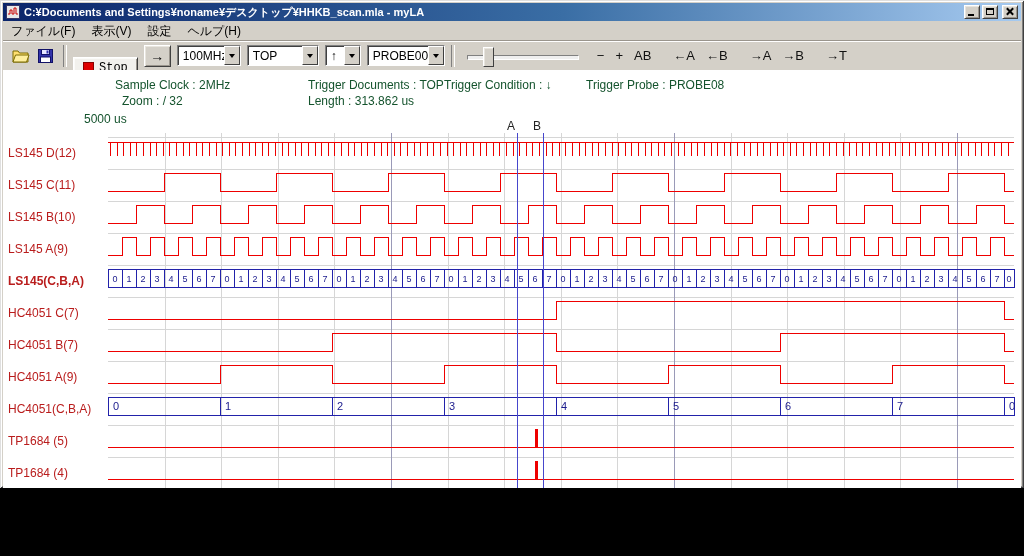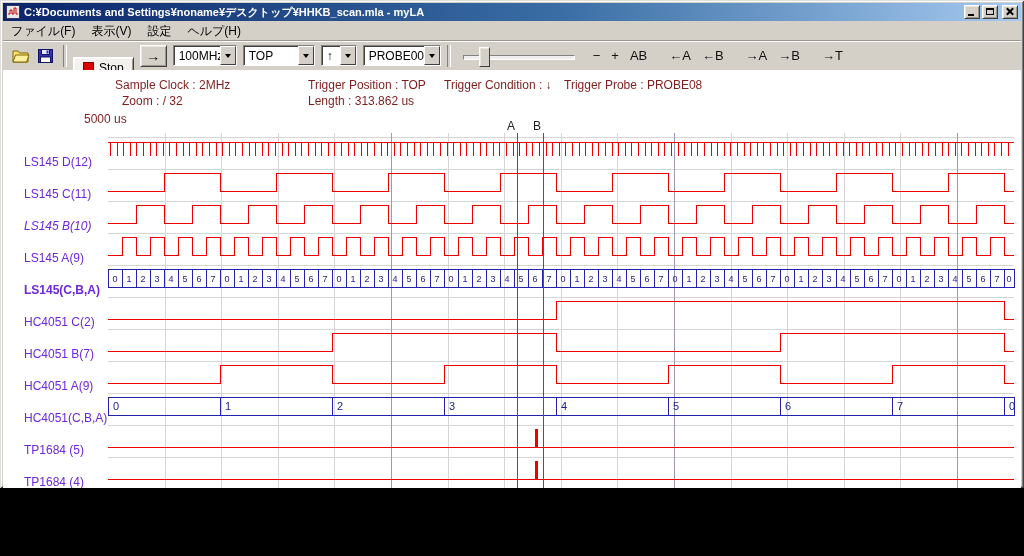--- a/index.html
+++ b/index.html
@@ -22,21 +22,21 @@
   .glyph-close::before{transform:rotate(45deg);}
   .glyph-close::after{transform:rotate(-45deg);}
   
   .menubar{position:absolute;left:3px;top:22px;width:1018px;height:18px;display:flex;align-items:center;font-size:12px;}
   .menu-item{padding:2px 8px;white-space:nowrap;}
   
   .toolbar{position:absolute;left:3px;top:40px;width:1018px;height:30px;display:flex;align-items:center;padding-left:6px;box-sizing:border-box;
     border-top:1px solid #9a958d;box-shadow:inset 0 1px 0 #ffffff;font-size:12px;}
   .tbtn{background:transparent;border:none;width:24px;height:23px;display:flex;align-items:center;justify-content:center;padding:0;}
   .tsep{width:2px;height:22px;border-left:1px solid #808080;border-right:1px solid #fff;margin:0 6px;}
-  .stop-btn{display:flex;align-items:center;gap:5px;height:22px;padding:0 9px;background:#f2f1ed;font-size:12px;font-family:Liberation Sans, sans-serif;
+  .stop-btn{display:flex;align-items:center;gap:5px;height:22px;padding:0 9px;background:#f2f1ed;font-size:12px;font-family:Liberation Mono, monospace;
     border:1px solid;border-color:#fff #404040 #404040 #fff;box-shadow:inset 1px 1px 0 #fbfbf9, inset -1px -1px 0 #9a958d;margin-top:24px;}
   .stop-square{width:9px;height:9px;background:#dd0000;border:1px solid #880000;}
   .run-btn{width:27px;height:22px;margin-left:6px;background:#d4d0c8;font-size:14px;font-weight:bold;font-family:inherit;padding:0;
     border:1px solid;border-color:#fff #404040 #404040 #fff;box-shadow:inset 1px 1px 0 #e8e5de, inset -1px -1px 0 #9a958d;}
   .combo{display:flex;height:21px;background:#fff;margin-left:6px;box-sizing:border-box;
     border:1px solid;border-color:#808080 #fff #fff #808080;box-shadow:inset 1px 1px 0 #404040;}
   .combo-text{flex:1;font-size:12px;padding:3px 2px 0 5px;white-space:nowrap;overflow:hidden;}
   .combo-arrow{width:16px;background:#d4d0c8;display:flex;align-items:center;justify-content:center;
     border:1px solid;border-color:#fff #404040 #404040 #fff;box-sizing:border-box;}
   .tri-down{width:0;height:0;border-left:3px solid transparent;border-right:3px solid transparent;border-top:4px solid #000;}
@@ -44,23 +44,23 @@
   .tri-right{width:0;height:0;border-top:4px solid transparent;border-bottom:4px solid transparent;border-left:4px solid #000;}
   .slider{position:relative;width:112px;height:22px;margin-left:6px;}
   .slider-track{position:absolute;left:0;right:0;top:10px;height:3px;background:#efefef;
     border:1px solid;border-color:#808080 #fff #fff #808080;}
   .slider-thumb{position:absolute;left:16px;top:2px;width:9px;height:18px;background:#d4d0c8;
     border:1px solid;border-color:#fff #404040 #404040 #fff;box-shadow:inset 1px 1px 0 #e8e5de;}
   .flat{background:transparent;border:none;font-size:13px;color:#111;padding:1px 4px;margin-left:3px;font-family:inherit;white-space:nowrap;}
   .flat.grp{margin-left:14px;}
   
   .content{position:absolute;left:3px;top:70px;width:1018px;height:466px;background:#fff;}
-  .info{position:absolute;font-size:12px;color:#7f1d1d;white-space:nowrap;}
+  .info{position:absolute;font-size:12px;color:#14532d;white-space:nowrap;}
   #labels{position:absolute;inset:0;pointer-events:none;}
-  .ch-label{position:absolute;left:24px;font-size:12px;color:#6d28d9;white-space:nowrap;margin-top:9px;}
+  .ch-label{position:absolute;left:8px;font-size:12px;color:#b91c1c;white-space:nowrap;}
   #wave-svg{position:absolute;left:0;top:0;width:1024px;height:556px;pointer-events:none;}
   #wave-svg text{font-family:"Liberation Sans","DejaVu Sans",sans-serif;}
   
   .hscroll{position:absolute;left:3px;top:518px;width:845px;height:16px;display:flex;}
   .sbtn{width:16px;height:16px;background:#d4d0c8;display:flex;align-items:center;justify-content:center;
     border:1px solid;border-color:#fff #404040 #404040 #fff;box-shadow:inset 1px 1px 0 #e8e5de, inset -1px -1px 0 #9a958d;box-sizing:border-box;}
   .strack{position:relative;flex:1;background:#f1efe9;}
   .sthumb{position:absolute;right:0;top:0;width:232px;height:16px;background:#d4d0c8;box-sizing:border-box;
     border:1px solid;border-color:#fff #404040 #404040 #fff;box-shadow:inset 1px 1px 0 #e8e5de, inset -1px -1px 0 #9a958d;}
   
@@ -159,34 +159,34 @@
     <button class="flat grp">←A</button>
     <button class="flat">←B</button>
     <button class="flat grp">→A</button>
     <button class="flat">→B</button>
     <button class="flat grp">→T</button>
   </div>
 
   <div class="content"></div>
 
   <span class="info" style="left:115px;top:78px">Sample Clock : 2MHz</span>
-  <span class="info" style="left:308px;top:78px">Trigger Position : TOP</span>
+  <span class="info" style="left:308px;top:78px">Trigger Documents : TOP</span>
   <span class="info" style="left:444px;top:78px">Trigger Condition : ↓</span>
-  <span class="info" style="left:564px;top:78px">Trigger Probe : PROBE08</span>
+  <span class="info" style="left:586px;top:78px">Trigger Probe : PROBE08</span>
   <span class="info" style="left:122px;top:94px">Zoom : / 32</span>
   <span class="info" style="left:308px;top:94px">Length : 313.862 us</span>
   <span class="info" style="left:84px;top:112px">5000 us</span>
 
   <div id="labels">
       <div class="ch-label" style="top: 146px;">LS145 D(12)</div>
       <div class="ch-label" style="top: 178px;">LS145 C(11)</div>
-      <div class="ch-label" style="top: 210px; font-style: italic;">LS145 B(10)</div>
+      <div class="ch-label" style="top: 210px;">LS145 B(10)</div>
       <div class="ch-label" style="top: 242px;">LS145 A(9)</div>
       <div class="ch-label" style="top: 274px; font-weight: bold;">LS145(C,B,A)</div>
-      <div class="ch-label" style="top: 306px;">HC4051 C(2)</div>
+      <div class="ch-label" style="top: 306px;">HC4051 C(7)</div>
       <div class="ch-label" style="top: 338px;">HC4051 B(7)</div>
       <div class="ch-label" style="top: 370px;">HC4051 A(9)</div>
       <div class="ch-label" style="top: 402px;">HC4051(C,B,A)</div>
       <div class="ch-label" style="top: 434px;">TP1684 (5)</div>
       <div class="ch-label" style="top: 466px;">TP1684 (4)</div>
     </div>
 
   <svg id="wave-svg" viewBox="0 0 1024 556">
       <g shape-rendering="crispEdges">
         <line x1="108" y1="137.5" x2="1014" y2="137.5" stroke="#d6d6d6"></line>

